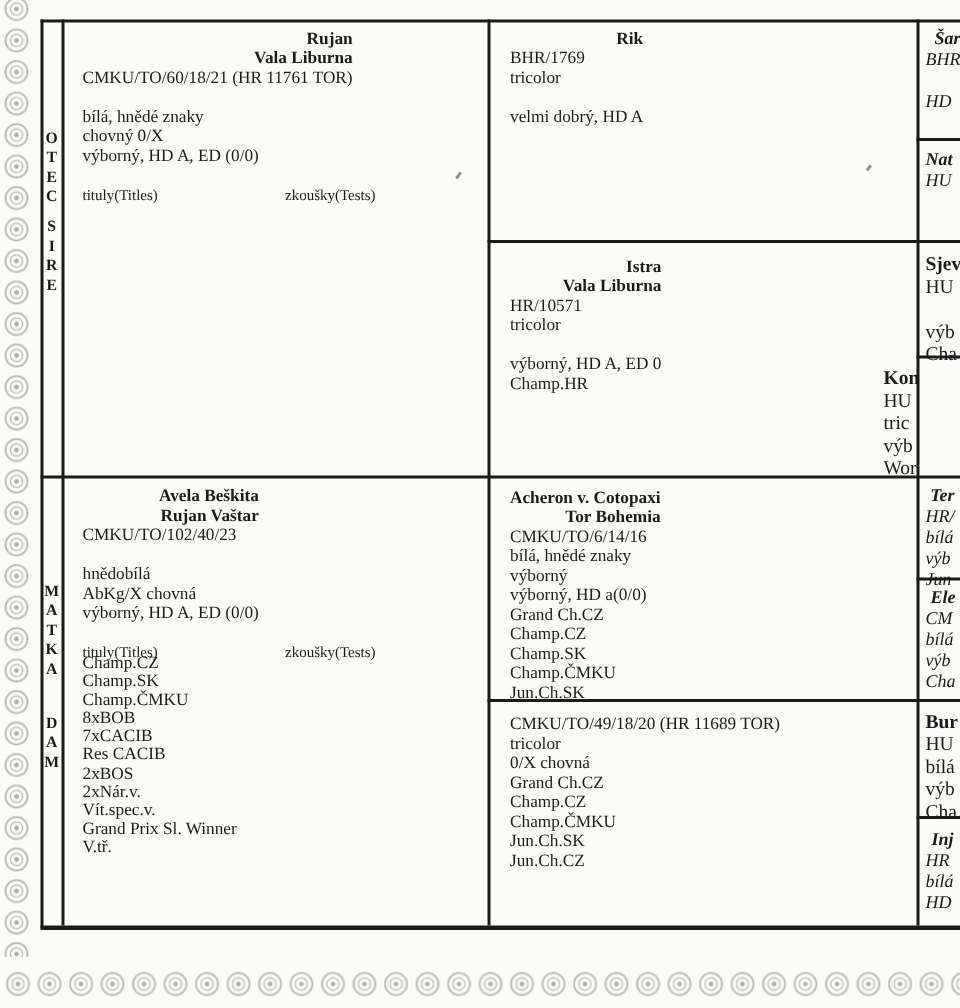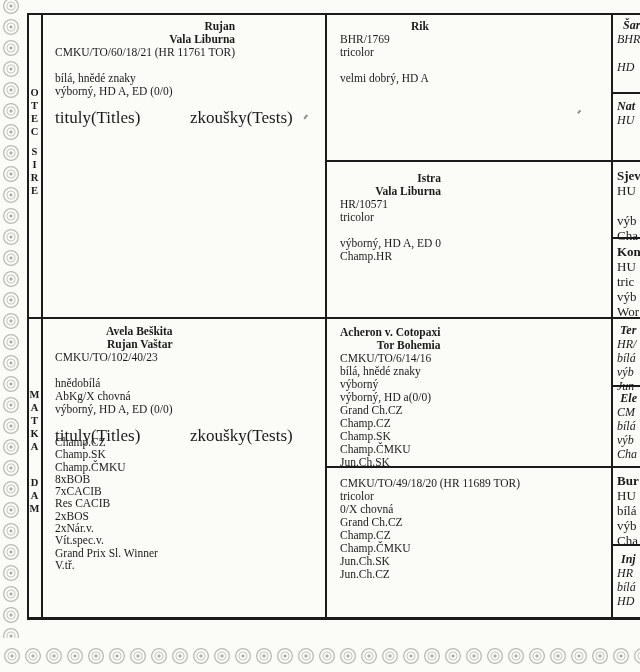--- a/index.html
+++ b/index.html
@@ -26,21 +26,21 @@
   }
   
   .vline,.hline{position:absolute;background:#1b1b1b;}
   
   .cell{position:absolute;white-space:nowrap;}
   .ln{height:13px;line-height:13px;font-size:11.5px;}
   .lnt{height:12.3px;line-height:12.3px;font-size:11.5px;}
   .b{font-weight:bold;text-align:right;}
   .g14 .gln{height:14px;line-height:14px;font-size:12px;font-style:italic;}
   .g15 .gln{height:15px;line-height:15px;font-size:13px;}
-  .hdr-row{position:relative;height:13px;line-height:13px;font-size:17px;}
+  .hdr-row{position:relative;height:13px;line-height:13px;font-size:10px;}
   .hdr2{position:absolute;left:135px;top:0;}
   .vlabel{
     position:absolute; left:29px; writing-mode:vertical-lr; text-orientation:upright;
     font-size:10.5px; font-weight:600; letter-spacing:2px; white-space:nowrap;
   }
   .speck{position:absolute;background:#90908a;}
 </style>
 </head>
 <body>
 
@@ -67,20 +67,21 @@
   <div class="vlabel" style="top:146px">SIRE</div>
   <div class="vlabel" style="top:389px">MATKA</div>
   <div class="vlabel" style="top:477px">DAM</div>
 
   <div class="cell" style="left:55px;top:20px">
     <div class="ln b">Rujan</div>
     <div class="ln b">Vala Liburna</div>
     <div class="ln">CMKU/TO/60/18/21 (HR 11761 TOR)</div>
     <div class="ln"></div>
     <div class="ln">bílá, hnědé znaky</div>
+    <div class="ln">chovný 0/X</div>
     <div class="ln">výborný, HD A, ED (0/0)</div>
     <div class="ln"></div>
     <div class="hdr-row">
       <span>tituly(Titles)</span>
       <span class="hdr2">zkoušky(Tests)</span>
     </div>
   </div>
 
   <div class="cell" style="left:340px;top:20px">
     <div class="ln b">Rik</div>
@@ -164,21 +165,21 @@
     <div class="gln b">Nat</div>
     <div class="gln">HU</div>
   </div>
   <div class="cell g15" style="left:617px;top:168px">
     <div class="gln b">Sjev</div>
     <div class="gln">HU</div>
     <div class="gln"></div>
     <div class="gln">výb</div>
     <div class="gln">Cha</div>
   </div>
-  <div class="cell g15" style="left:617px;top:244px">
+  <div class="cell g15" style="left:589px;top:244px">
     <div class="gln b">Kon</div>
     <div class="gln">HU</div>
     <div class="gln">tric</div>
     <div class="gln">výb</div>
     <div class="gln">Wor</div>
   </div>
   <div class="cell g14" style="left:617px;top:323px">
     <div class="gln b">Ter</div>
     <div class="gln">HR/</div>
     <div class="gln">bílá</div>

